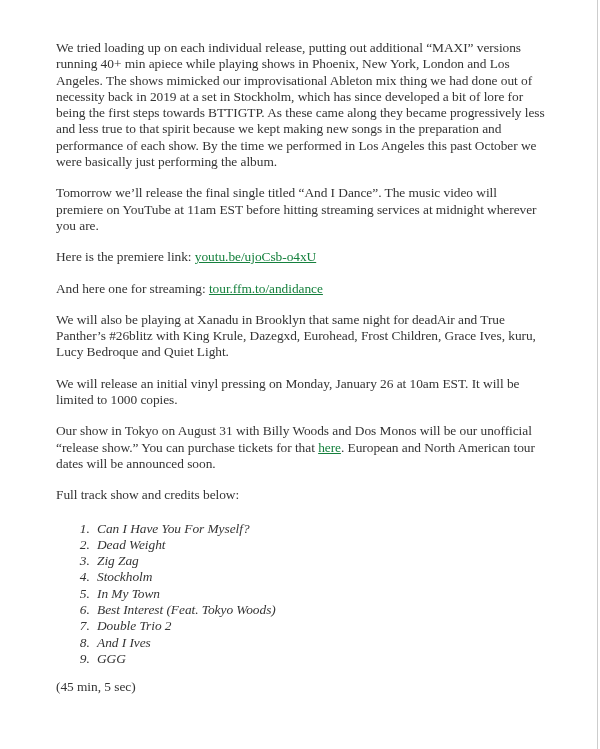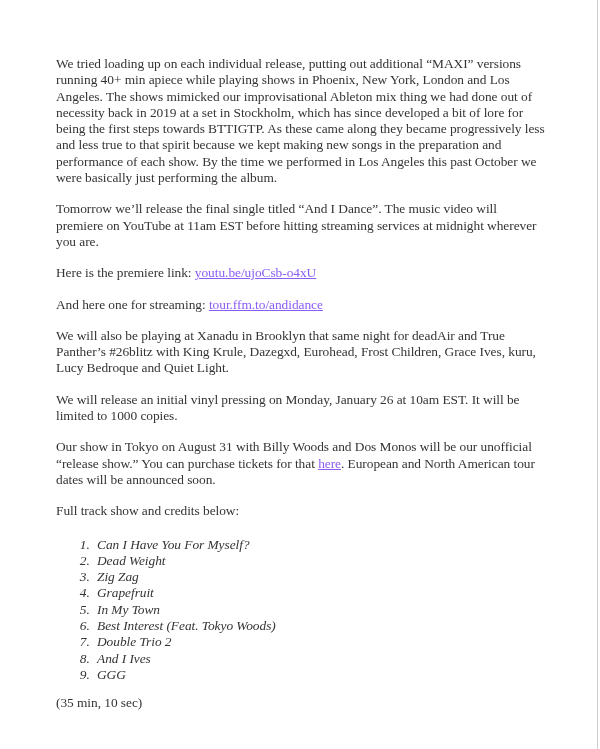--- a/index.html
+++ b/index.html
@@ -11,31 +11,31 @@
     width: 600px;
     height: 749px;
     position: relative;
     font-family: "Liberation Serif", "DejaVu Serif", serif;
     color: #343434;
     overflow: hidden;
   }
   .content {
     position: absolute;
     left: 56px;
-    top: 56px;
+    top: 40px;
     width: 491px;
     font-size: 13.4px;
     line-height: 16.3px;
     letter-spacing: -0.05px;
   }
   .content p {
     margin: 0 0 15px 0;
   }
   a.link {
-    color: #8b5cf6;
+    color: #15803d;
     text-decoration: underline;
     cursor: pointer;
   }
   ol.tracklist {
     margin: 17px 0 12px 0;
     padding: 0 0 0 37px;
     list-style: decimal;
   }
   ol.tracklist li {
     padding-left: 4px;
@@ -72,25 +72,25 @@
   <p>We will release an initial vinyl pressing on Monday, January 26 at 10am EST. It will be limited to 1000 copies.</p>
 
   <p><span>Our show in Tokyo on August 31 with Billy Woods and Dos Monos will be our unofficial “release show.” You can purchase tickets for that </span><a class="link">here</a><span>. European and North American tour dates will be announced soon.</span></p>
 
   <p>Full track show and credits below:</p>
 
   <ol class="tracklist">
     <li>Can I Have You For Myself?</li>
     <li>Dead Weight</li>
     <li>Zig Zag</li>
-    <li>Grapefruit</li>
+    <li>Stockholm</li>
     <li>In My Town</li>
     <li>Best Interest (Feat. Tokyo Woods)</li>
     <li>Double Trio 2</li>
     <li>And I Ives</li>
     <li>GGG</li>
   </ol>
 
-  <p class="duration">(35 min, 10 sec)</p>
+  <p class="duration">(45 min, 5 sec)</p>
 
 </div>
 
 <div class="edge-line"></div>
 
 </body></html>

